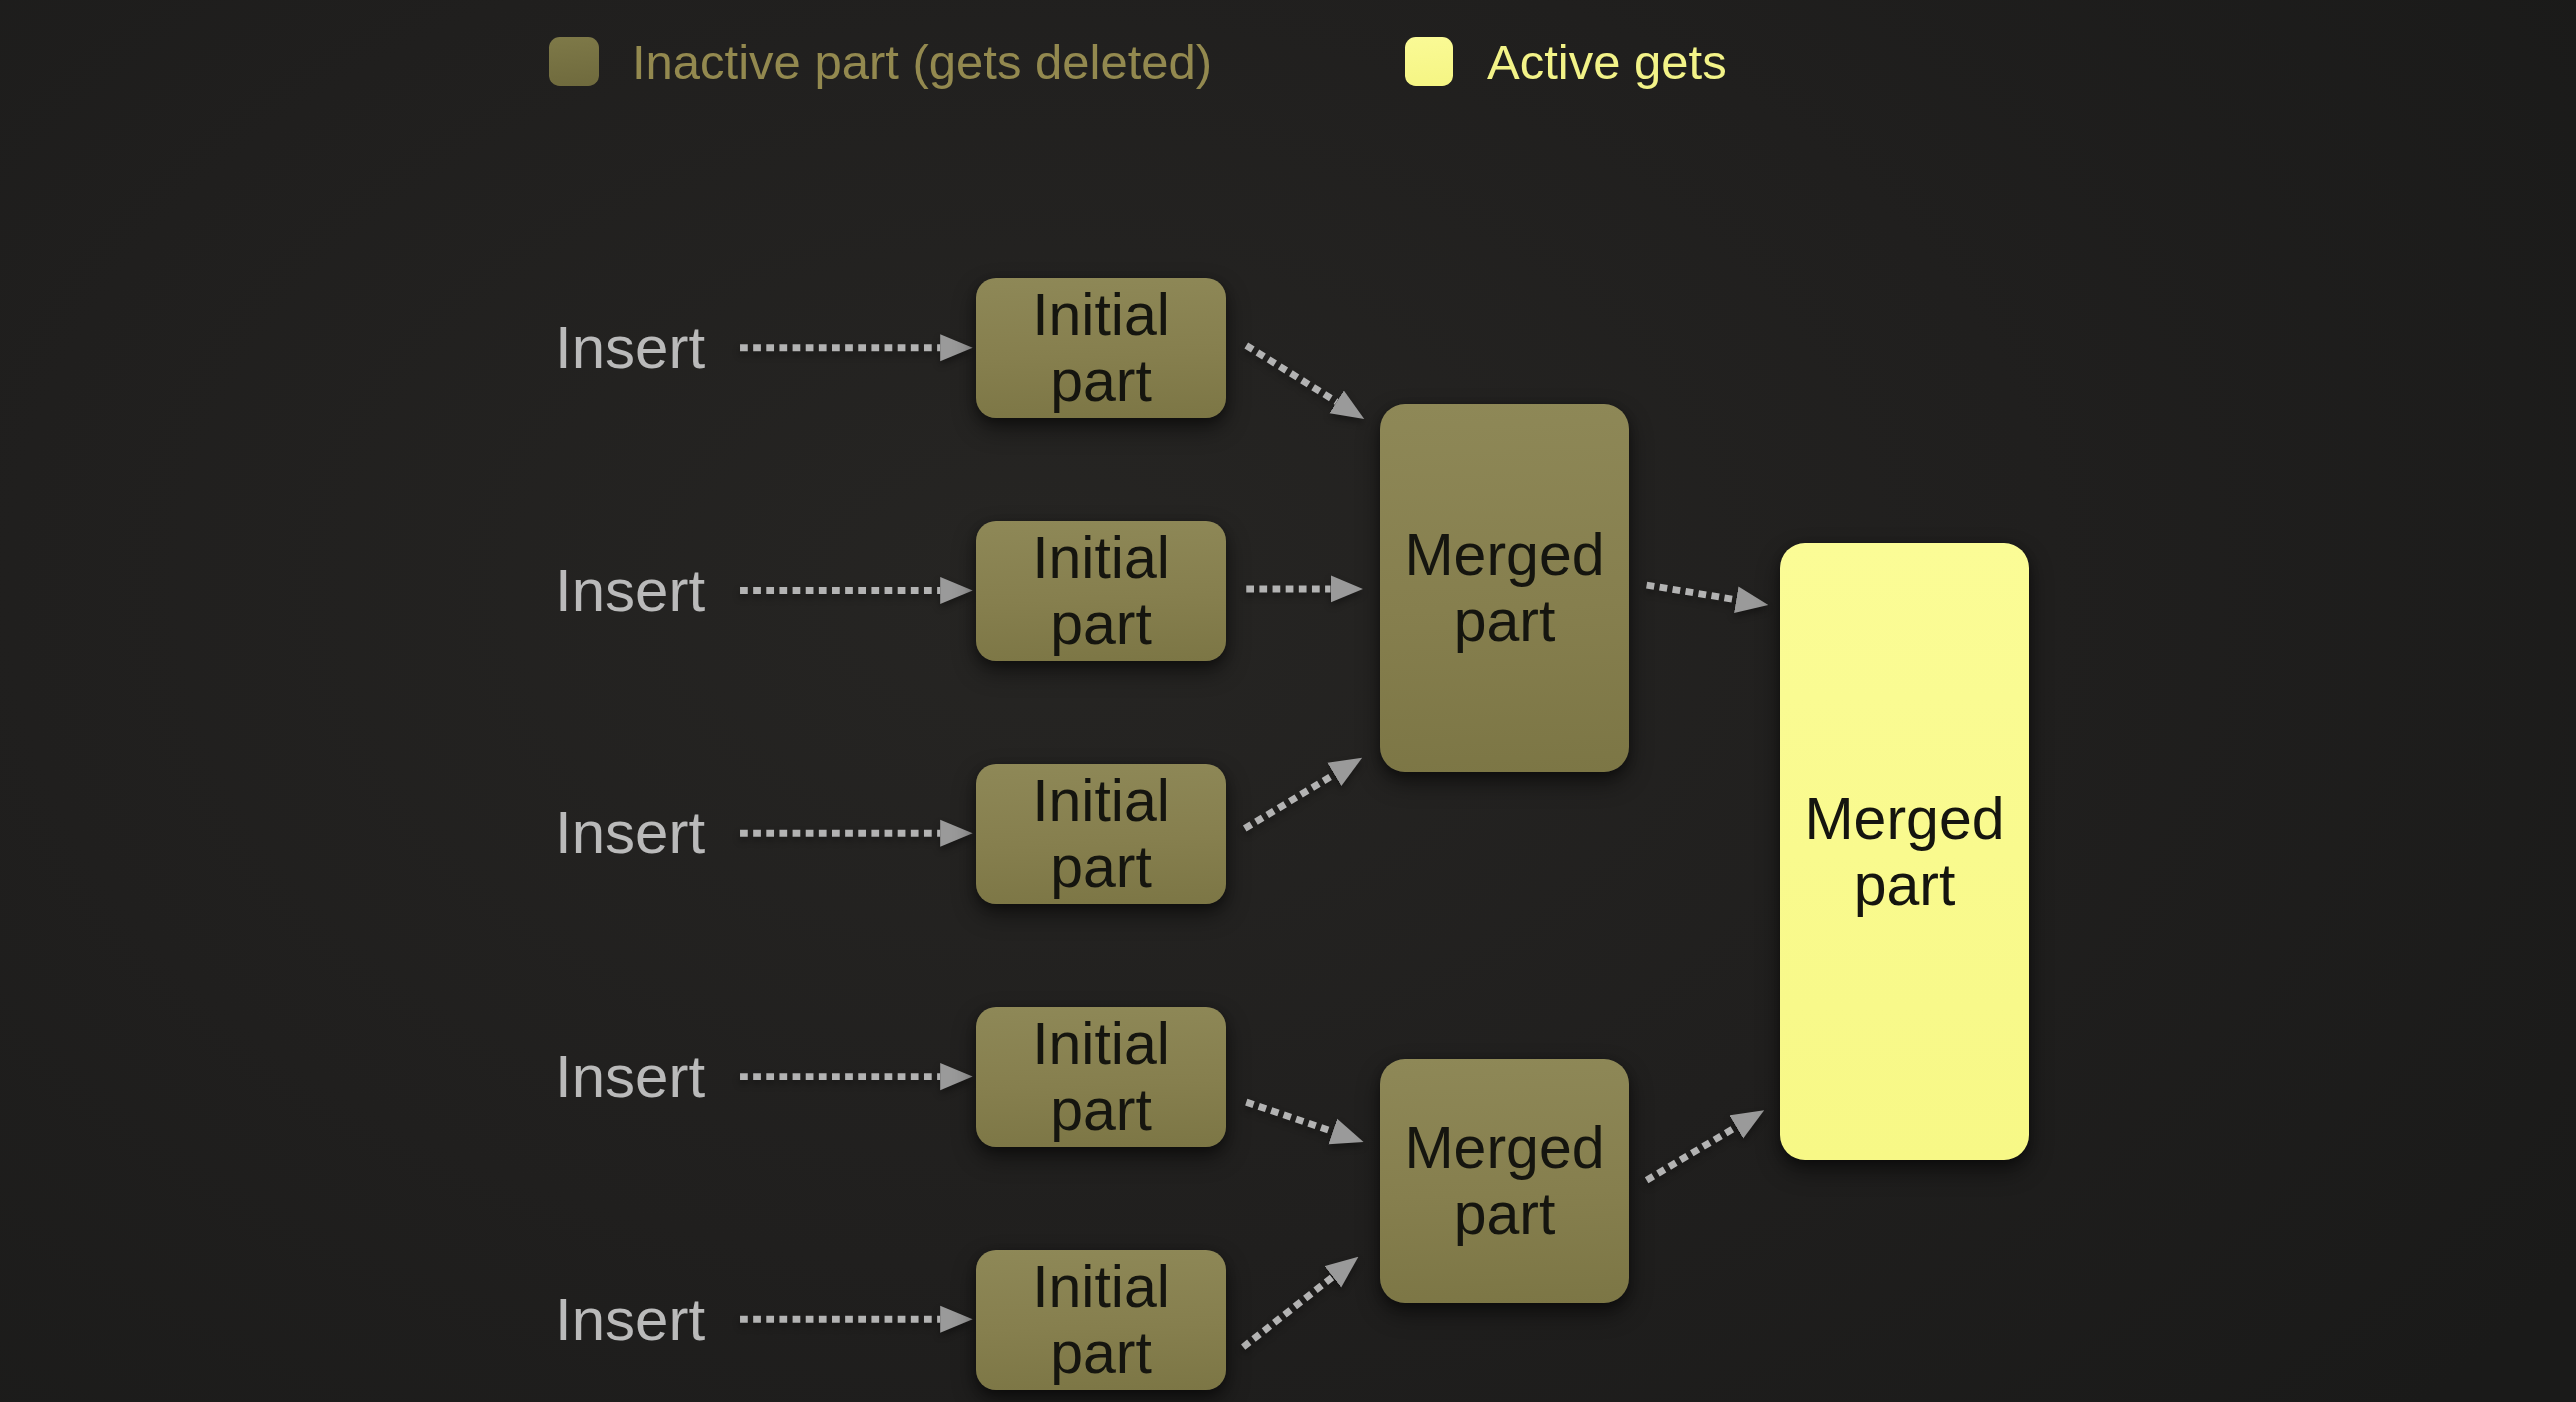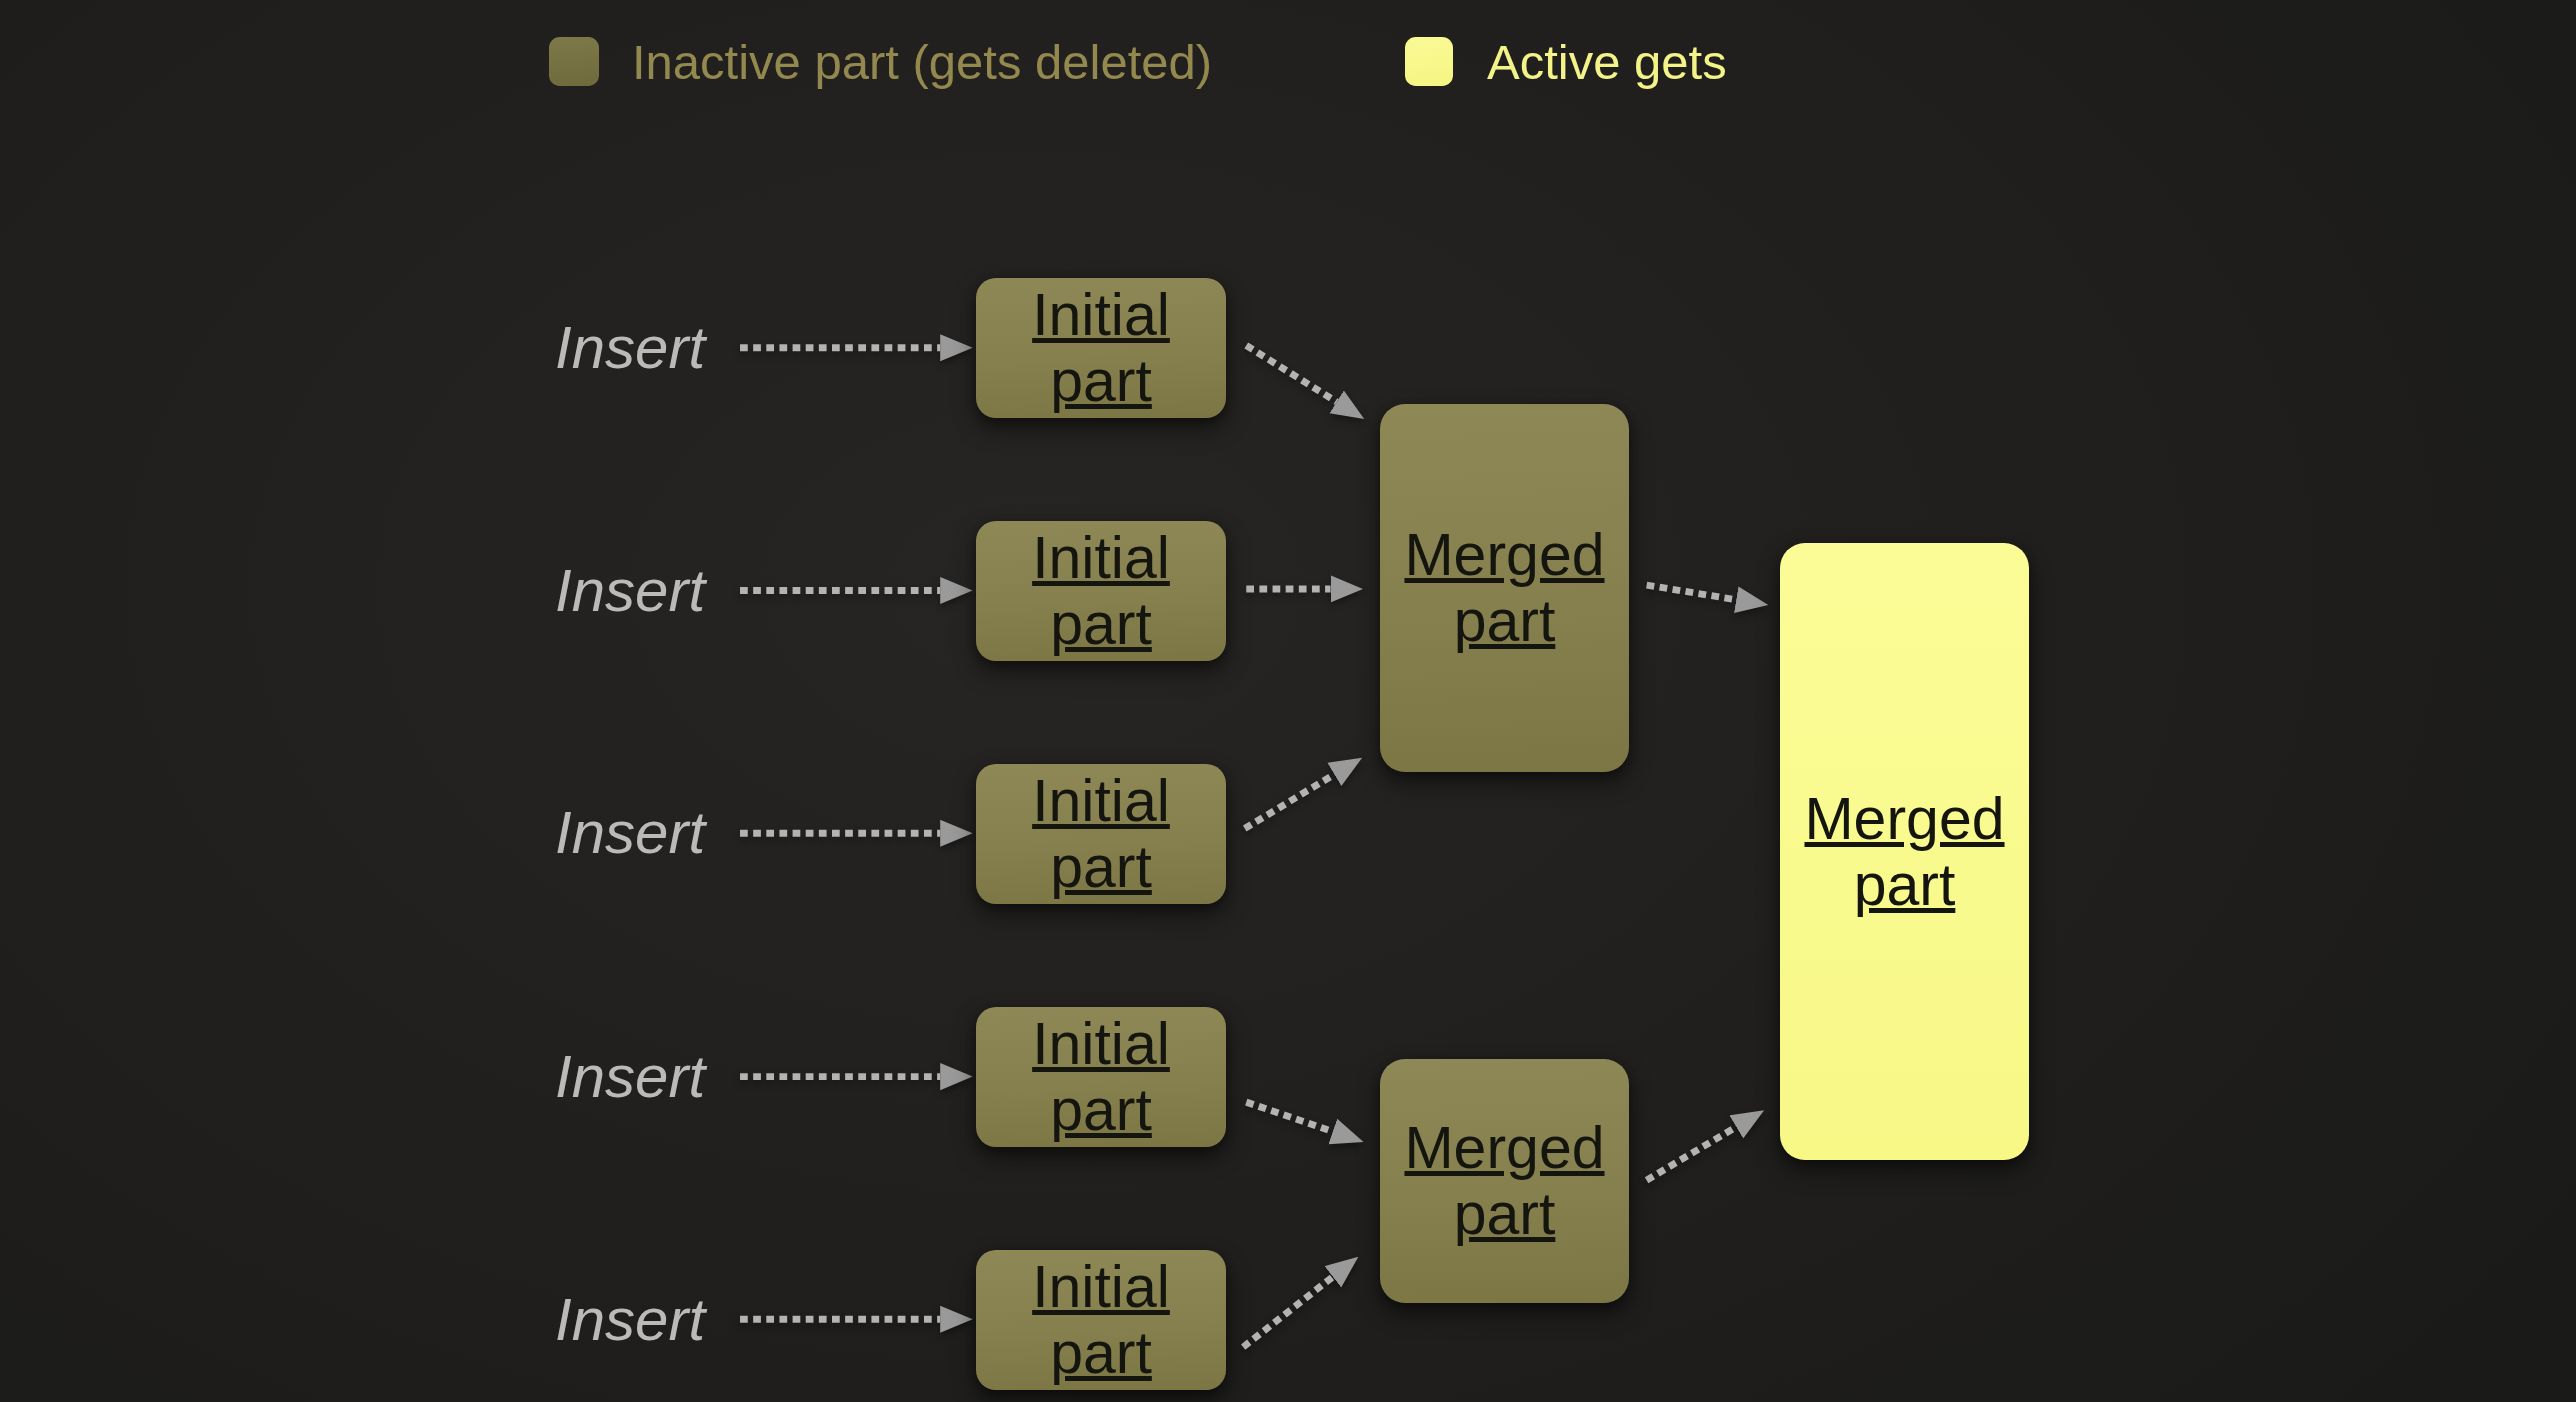--- a/index.html
+++ b/index.html
@@ -10,25 +10,25 @@
   }
   
   .swatch{position:absolute;top:37px;height:49px;border-radius:10.8px;}
   .swatch--inactive{left:549px;width:50px;background:linear-gradient(175deg,#7e7948,#6f6a3d);}
   .swatch--active{left:1405px;width:48px;background:linear-gradient(175deg,#fafa96,#f5f583);}
   .legend-label{position:absolute;top:32px;height:60px;line-height:60px;font-size:49px;white-space:nowrap;}
   .legend-label--inactive{left:632px;color:#93894f;}
   .legend-label--active{left:1487px;color:#f3f388;}
   
   .insert-label{position:absolute;left:555px;width:186px;height:68px;line-height:68px;
-    font-size:60px;color:#bababa;text-align:left;white-space:nowrap;font-style:italic;}
+    font-size:60px;color:#bababa;text-align:left;white-space:nowrap;}
   
   .node{position:absolute;display:flex;align-items:center;justify-content:center;text-align:center;
     font-size:59px;line-height:66px;color:#15150f;
-    box-shadow:0 10.8px 23px rgba(0,0,0,.45),0 3.9px 9.3px rgba(0,0,0,.30);text-decoration:underline;}
+    box-shadow:0 10.8px 23px rgba(0,0,0,.45),0 3.9px 9.3px rgba(0,0,0,.30);}
   .node--inactive{background:linear-gradient(178deg,#8e8857 0%,#867f4e 55%,#7c7645 100%);}
   .node--active{background:linear-gradient(180deg,#fbfc96,#f7f886);}
   .node--initial{left:976px;width:250px;height:140px;border-radius:20px;}
   .node--initial.r0{top:278px;} .node--initial.r1{top:521px;} .node--initial.r2{top:764px;}
   .node--initial.r3{top:1007px;} .node--initial.r4{top:1250px;}
   .node--merged-a{left:1380px;top:404px;width:249px;height:368px;border-radius:25px;}
   .node--merged-b{left:1380px;top:1059px;width:249px;height:244px;border-radius:25px;}
   .node--merged-final{left:1780px;top:543px;width:249px;height:617px;border-radius:25px;}
   .node-label{width:100%;padding:0 7.7px;}
   .insert-label.r0{top:314px;} .insert-label.r1{top:557px;} .insert-label.r2{top:799px;}

